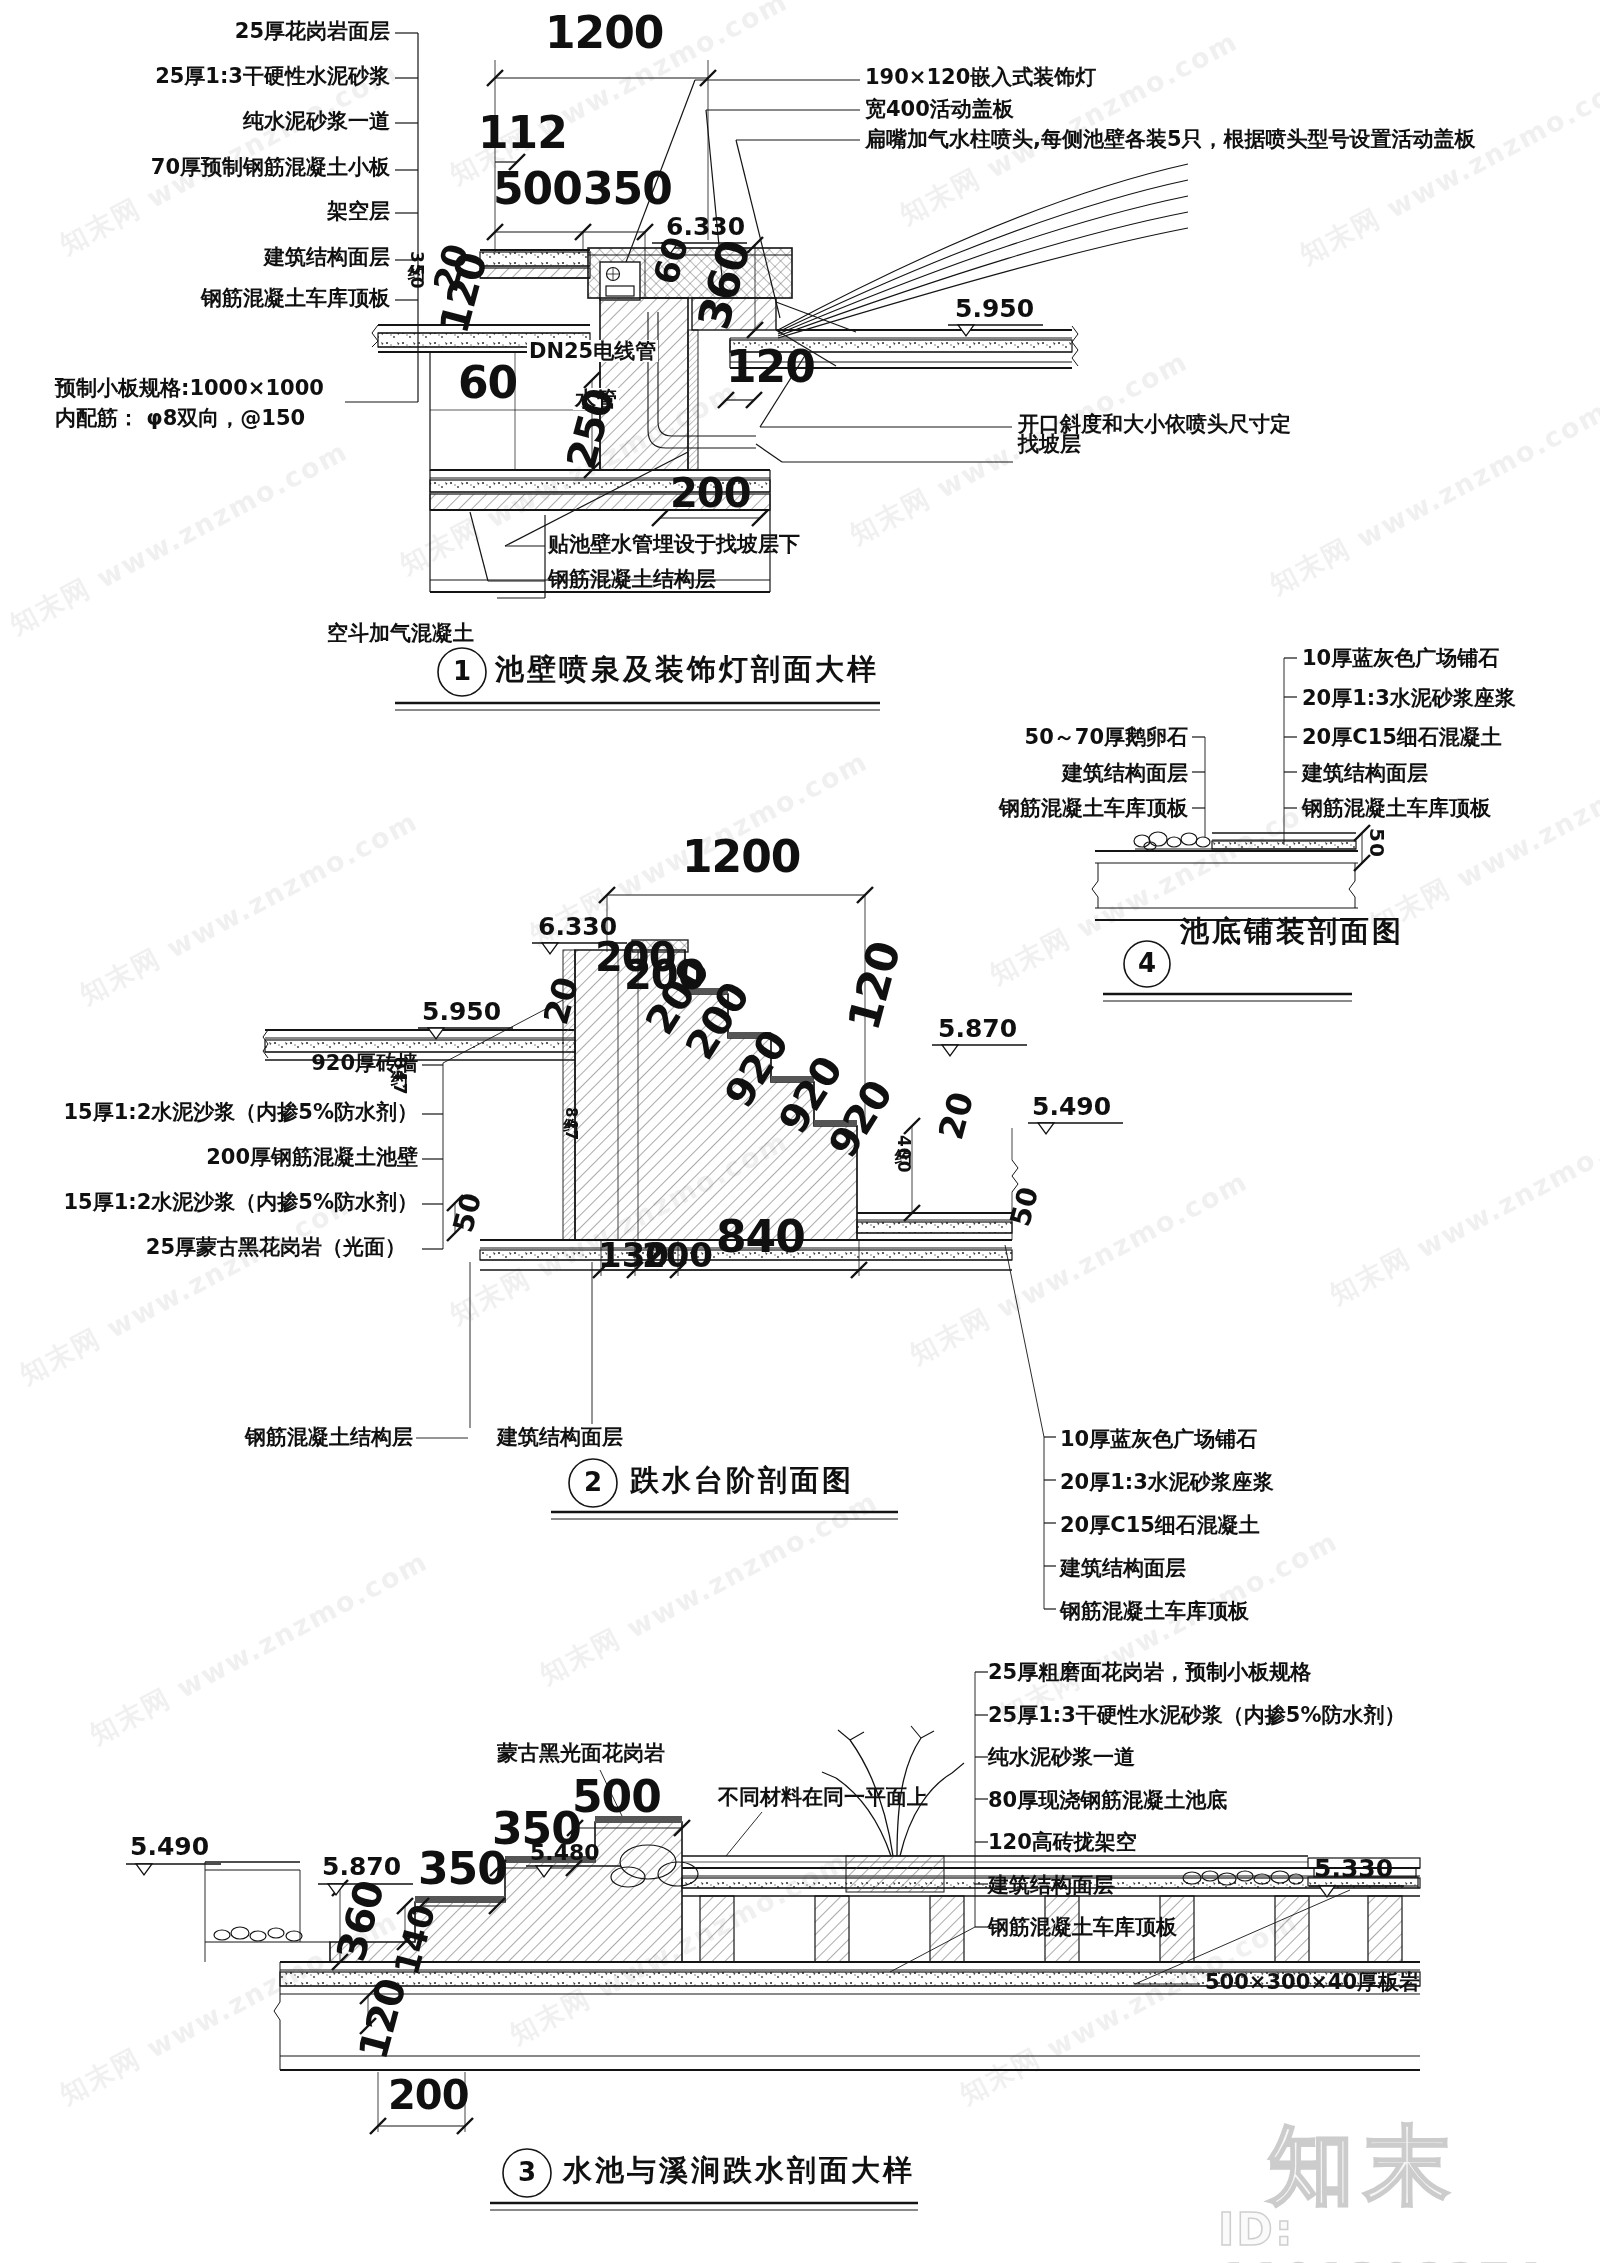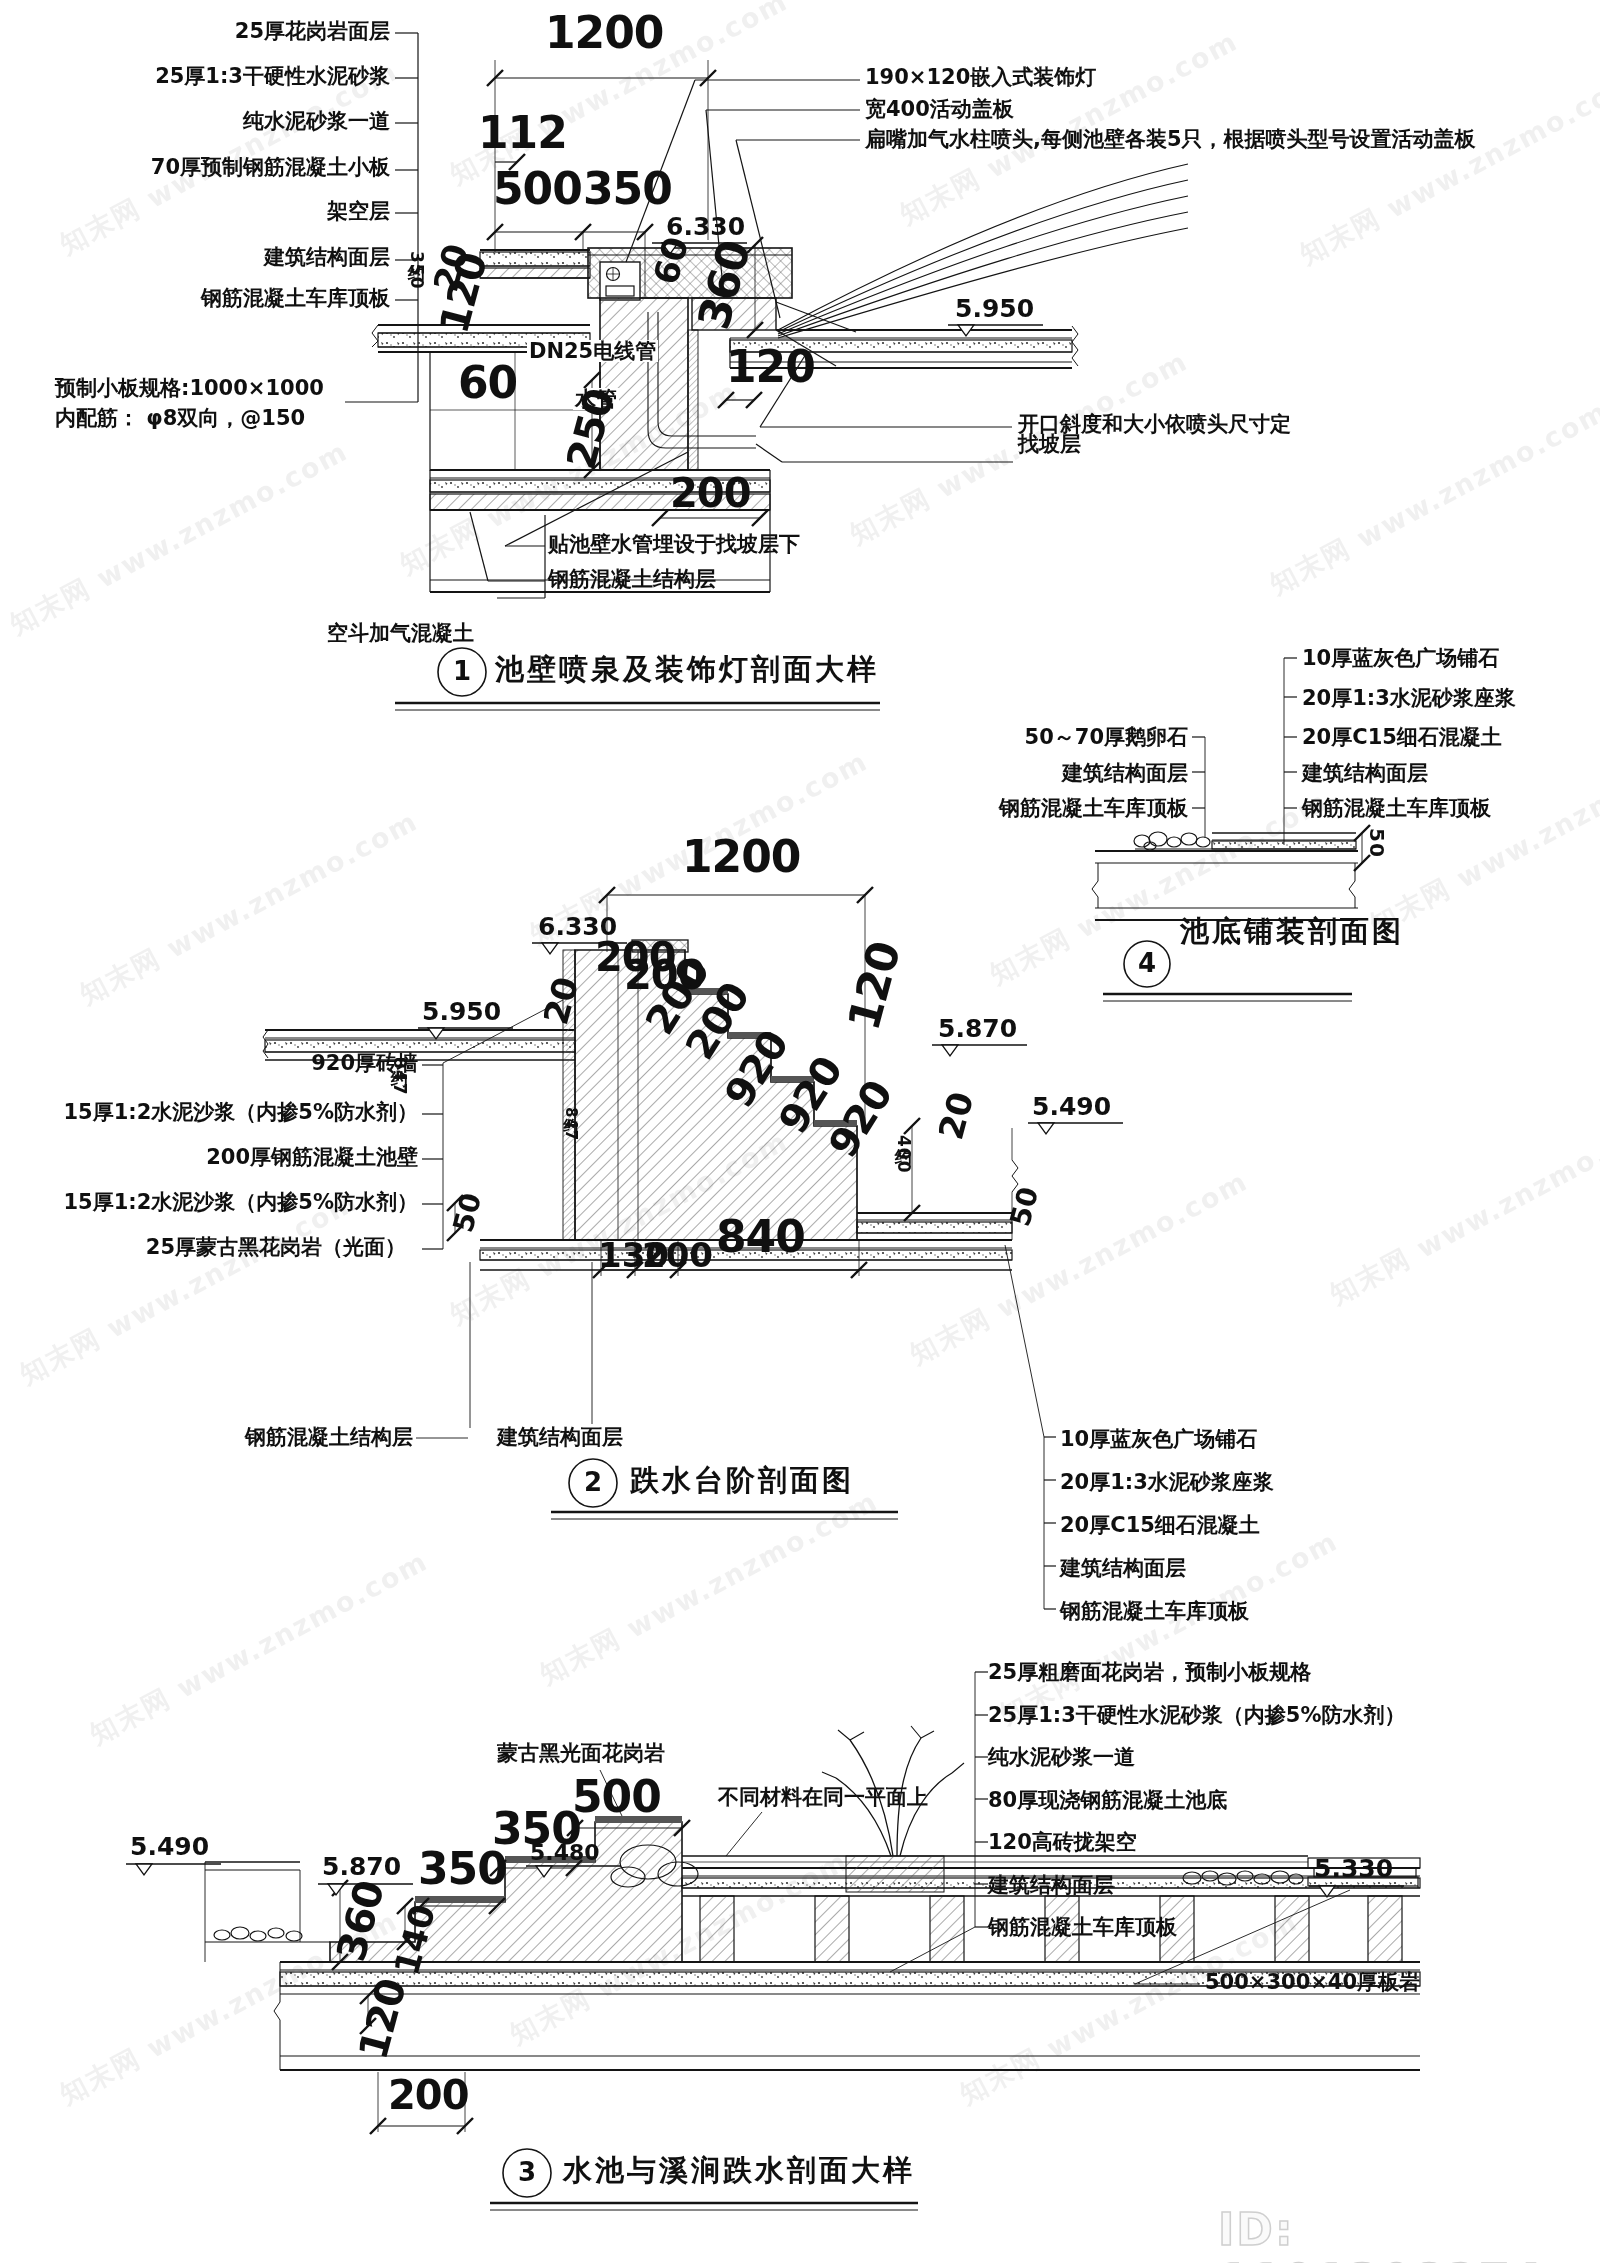--- a/index.html
+++ b/index.html
@@ -552,15 +552,16 @@
   <div class="t dim" style="left:572px;top:1774px">500</div>
   <div class="t dim" style="left:492px;top:1806px">350</div>
   <div class="t dim" style="left:418px;top:1846px">350</div>
   <div class="t dimS rot" style="left:320px;top:1900px">360</div>
   <div class="t dimM rot" style="left:380px;top:1922px">140</div>
   <div class="t dimS rot" style="left:342px;top:1998px">120</div>
   <div class="t dimS" style="left:388px;top:2074px">200</div>
   <div class="t num" style="left:503px;top:2159px">3</div>
   <div class="t ttl" style="left:563px;top:2155px">水池与溪涧跌水剖面大样</div>
 
+  <div class="wm-logo" style="left:1268px;top:2108px">知末</div>
   <div class="wm-id" style="left:1218px;top:2204px">ID: 1101308274</div>
 
 </div>
 
 </body></html>

